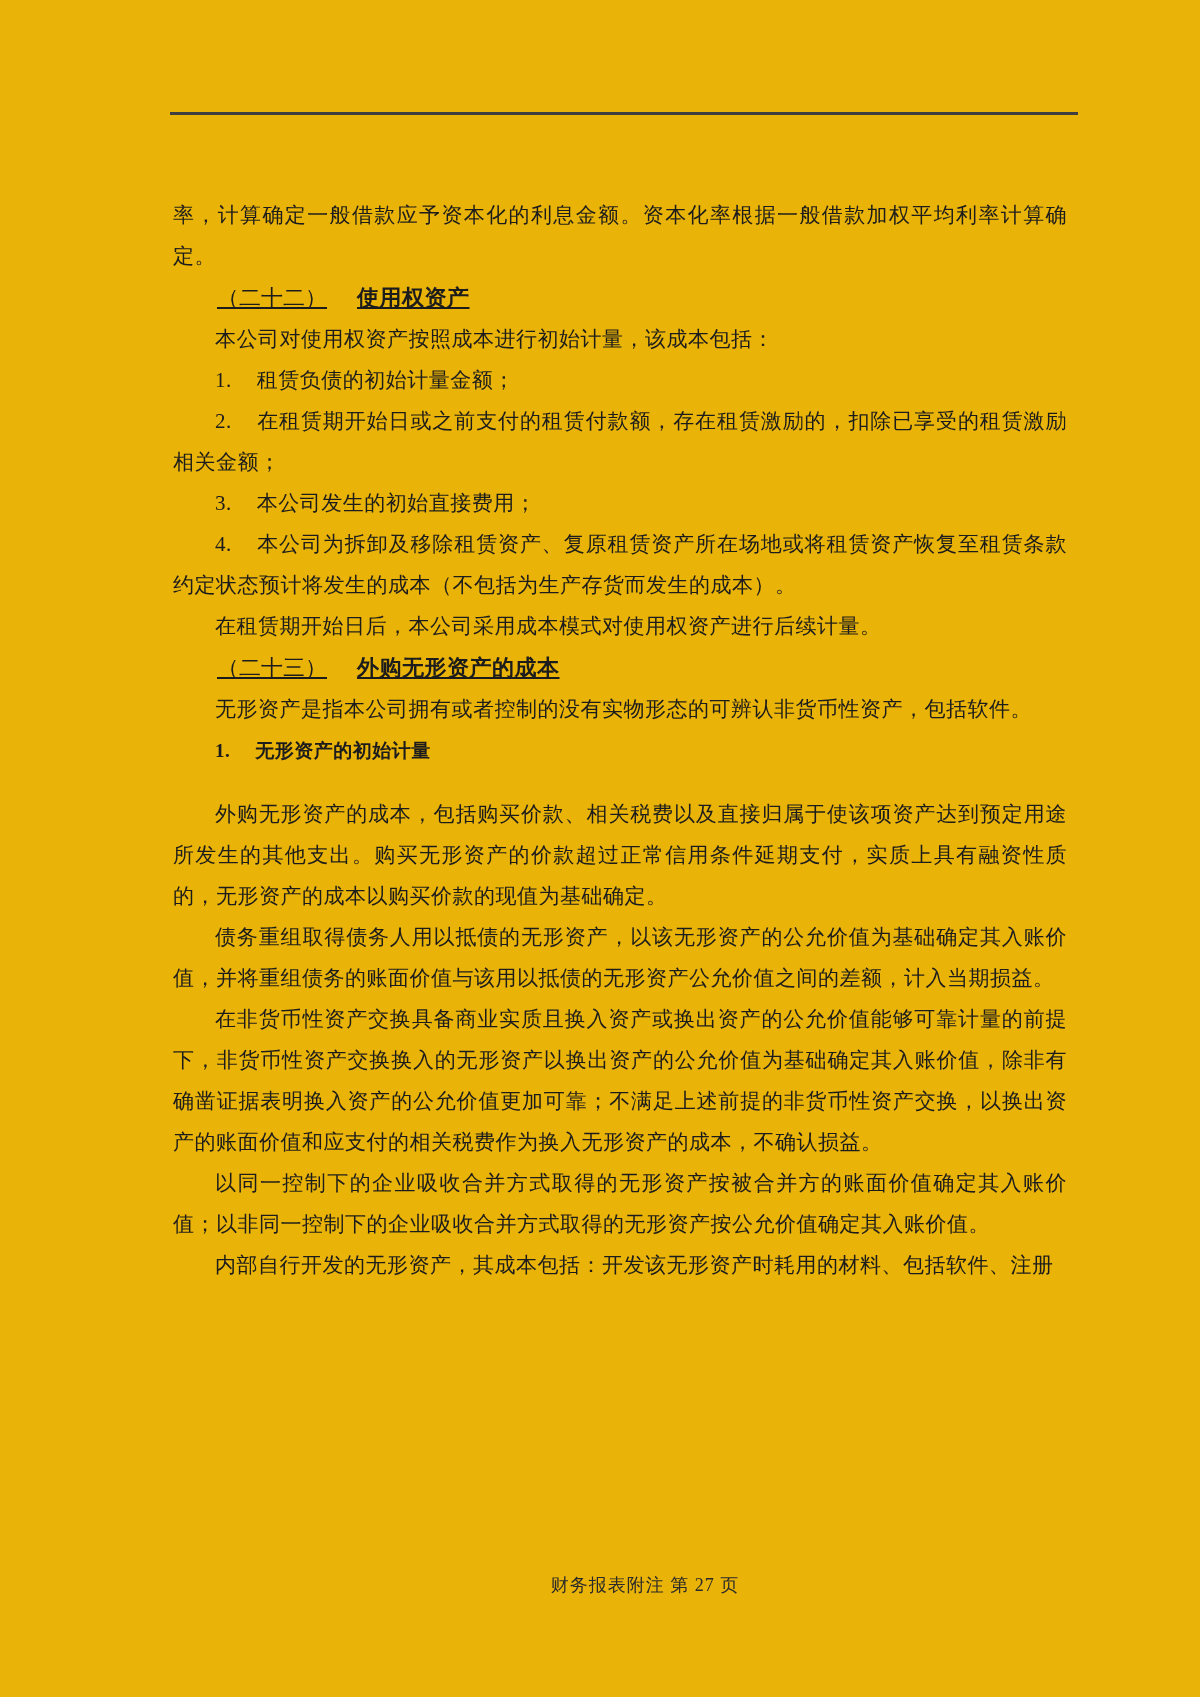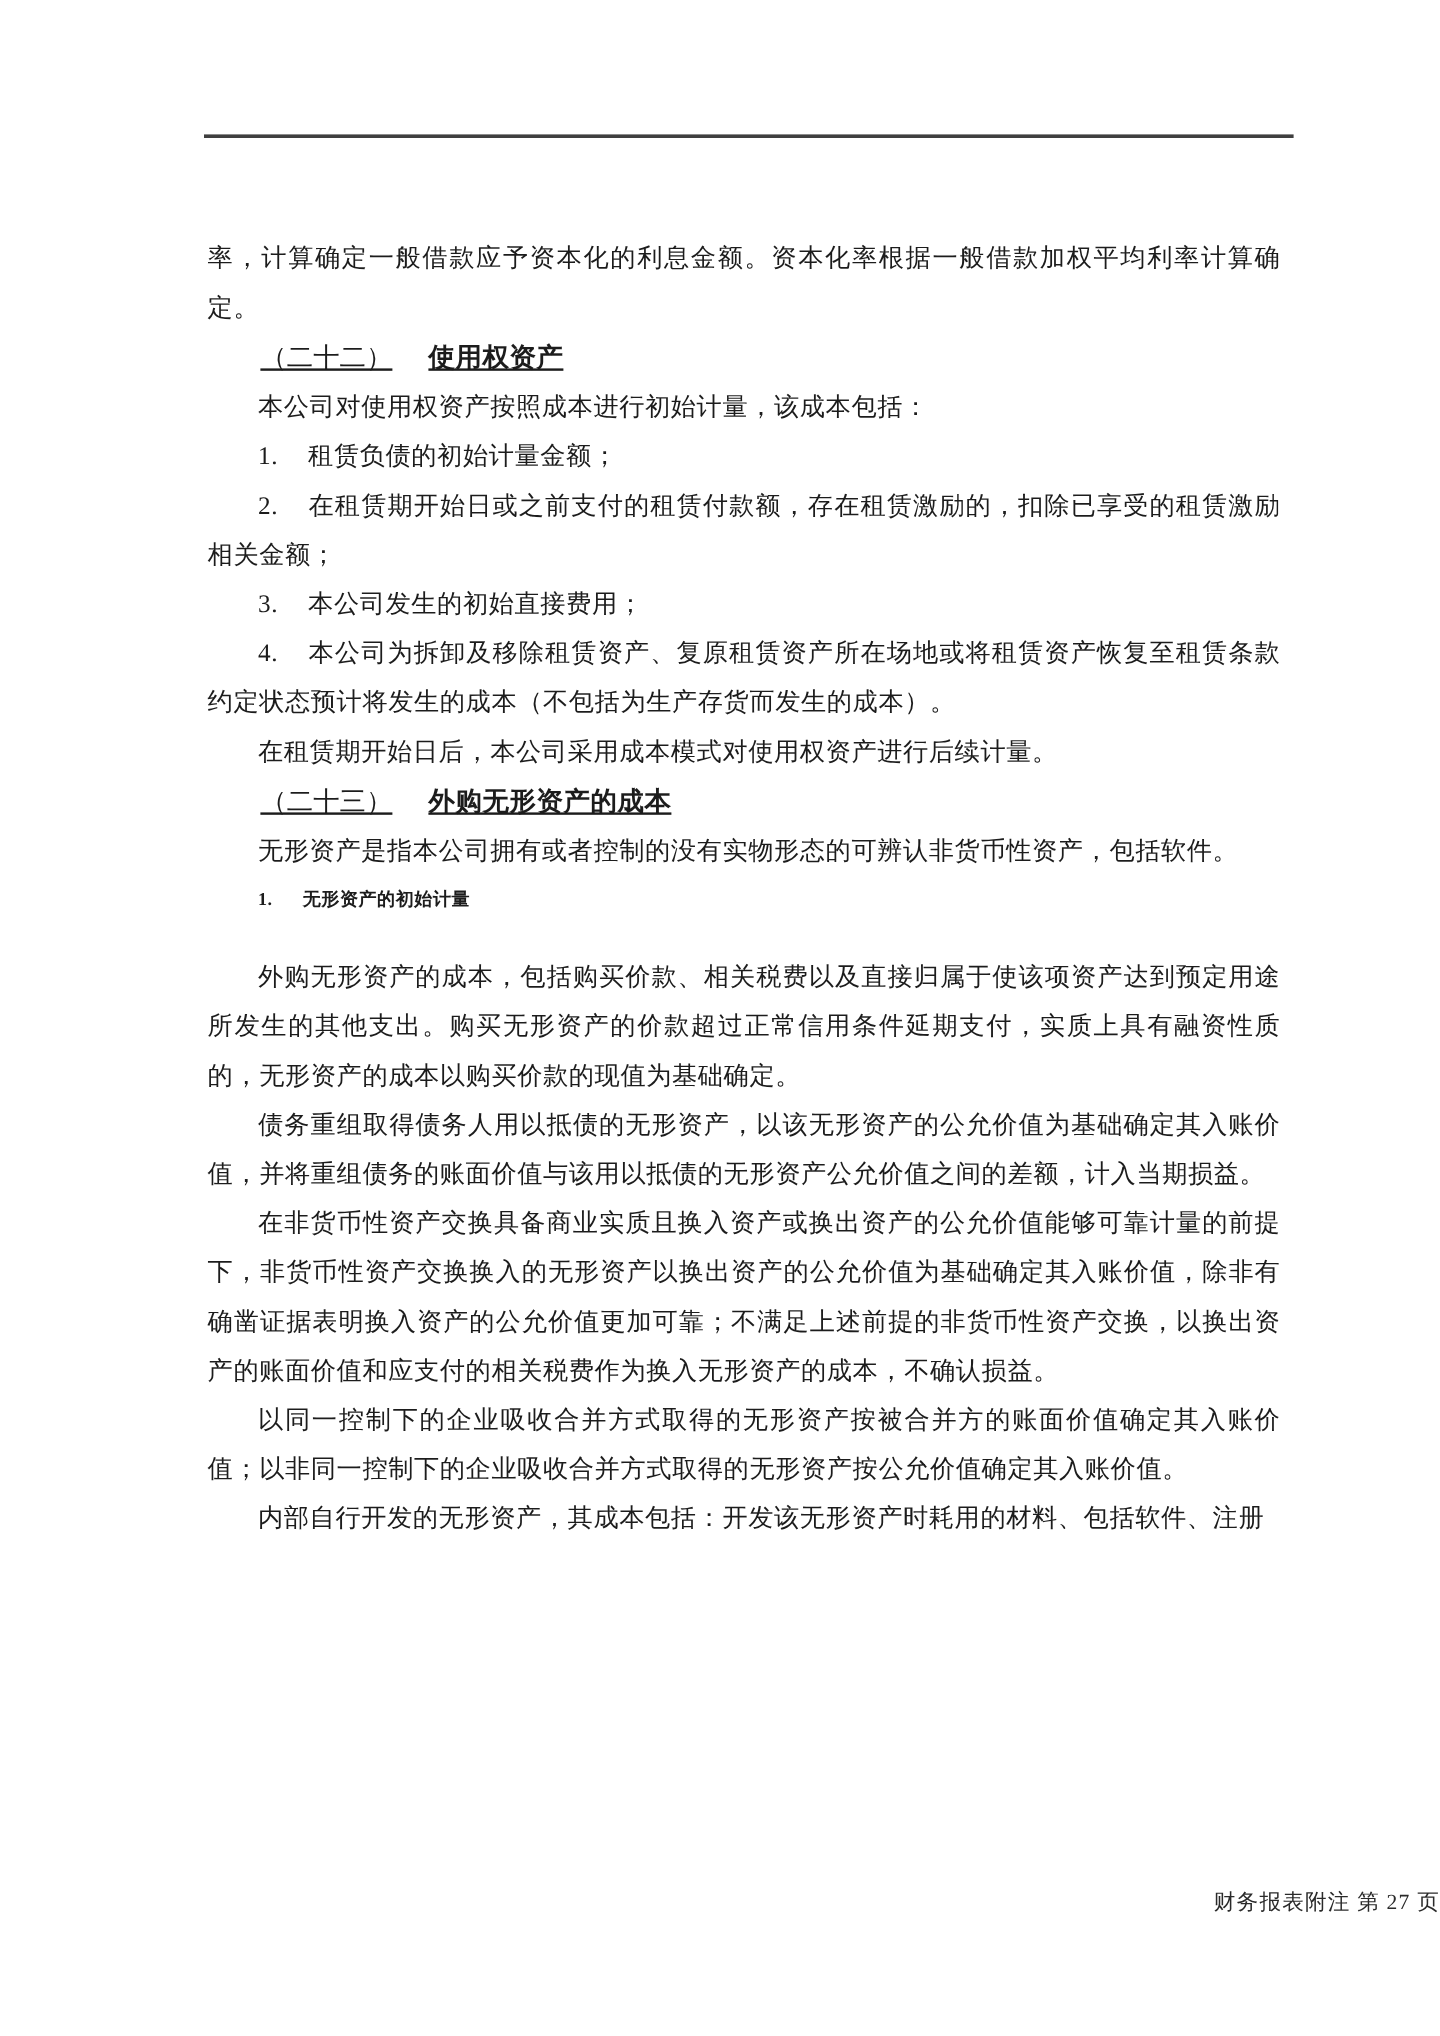--- a/index.html
+++ b/index.html
@@ -5,21 +5,21 @@
   html, body {
     margin: 0;
     padding: 0;
     background: #e8e8e8;
   }
   .page {
     position: relative;
     width: 1200px;
     height: 1697px;
     margin: 0 auto;
-    background: #ffffff;
+    background: #eab308;
     font-family: "Liberation Serif", "DejaVu Serif", serif;
     color: #1c1c1c;
     overflow: hidden;
   }
   .header-rule {
     position: absolute;
     top: 112px;
     left: 170px;
     width: 908px;
     height: 0;
@@ -49,31 +49,31 @@
     font-weight: bold;
     font-size: 22px;
     text-decoration: underline;
   }
   .section-heading .num { font-weight: normal; letter-spacing: 0; }
   .section-heading .gap { display: inline-block; width: 30px; }
   .sub-heading {
     text-indent: 42px;
     margin-top: 8px;
     font-weight: bold;
-    font-size: 15px;
+    font-size: 19px;
   }
   .sub-heading .num { margin-right: 25px; }
   .footer {
     position: absolute;
     top: 1571px;
     left: 0;
     width: 100%;
     box-sizing: border-box;
     padding-left: 90px;
-    text-align: right;
+    text-align: center;
     font-size: 18px;
     line-height: 28px;
     color: #2a2a2a;
     letter-spacing: 1px;
   }
 </style>
 </head>
 <body>
 
 <div class="page">

